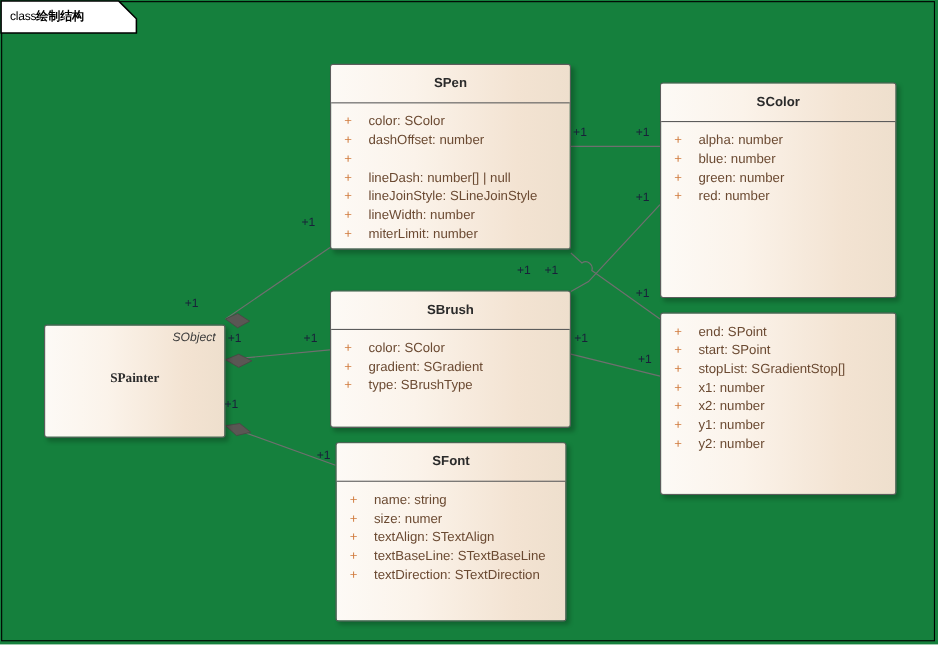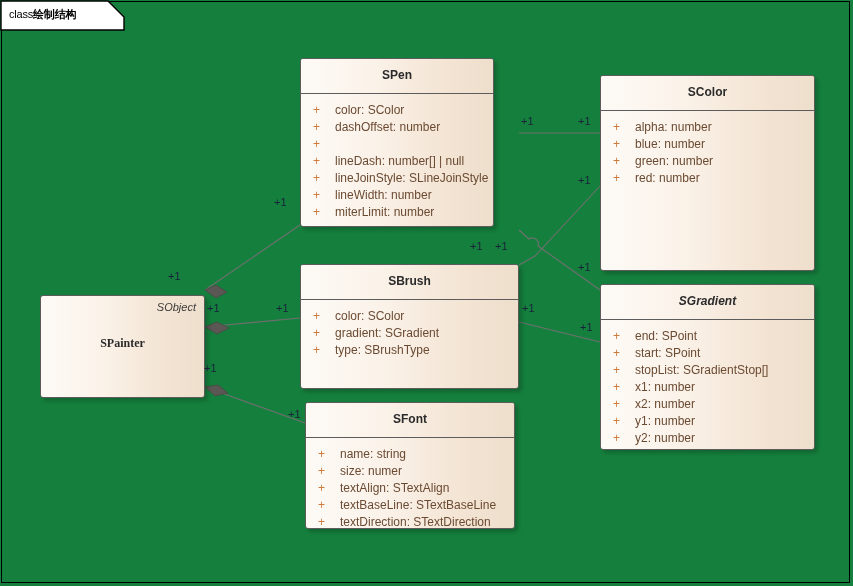--- a/index.html
+++ b/index.html
@@ -184,21 +184,21 @@
   </svg>
   <div class="frame-tab-label">
     <span class="kw">class</span><span>绘制结构</span>
   </div>
 
   <div class="uml-plain" style="left:40px; top:295px; width:165px; height:103px;">
     <div class="uml-stereotype">SObject</div>
     <div class="plain-name">SPainter</div>
   </div>
 
-  <div class="uml-class" style="left:300px; top:58px; width:194px; height:169px;">
+  <div class="uml-class" style="left:300px; top:58px; width:219px; height:169px;">
     <div class="uml-header">
       <div class="uml-title">SPen</div>
     </div>
     <div class="uml-body">
         <div class="attr-row">
           <span class="attr-vis">+</span>
           <span class="attr-text">color: SColor</span>
         </div>
         <div class="attr-row">
           <span class="attr-vis">+</span>
@@ -264,23 +264,20 @@
           <span class="attr-text">gradient: SGradient</span>
         </div>
         <div class="attr-row">
           <span class="attr-vis">+</span>
           <span class="attr-text">type: SBrushType</span>
         </div>
       </div>
   </div>
 
   <div class="uml-class" style="left:600px; top:284px; width:215px; height:166px;">
-    <div class="uml-header">
-      <div class="uml-title italic">SGradient</div>
-    </div>
     <div class="uml-body">
         <div class="attr-row">
           <span class="attr-vis">+</span>
           <span class="attr-text">end: SPoint</span>
         </div>
         <div class="attr-row">
           <span class="attr-vis">+</span>
           <span class="attr-text">start: SPoint</span>
         </div>
         <div class="attr-row">
@@ -299,21 +296,21 @@
           <span class="attr-vis">+</span>
           <span class="attr-text">y1: number</span>
         </div>
         <div class="attr-row">
           <span class="attr-vis">+</span>
           <span class="attr-text">y2: number</span>
         </div>
       </div>
   </div>
 
-  <div class="uml-class" style="left:305px; top:402px; width:210px; height:127px;">
+  <div class="uml-class" style="left:305px; top:402px; width:210px; height:163px;">
     <div class="uml-header">
       <div class="uml-title">SFont</div>
     </div>
     <div class="uml-body">
         <div class="attr-row">
           <span class="attr-vis">+</span>
           <span class="attr-text">name: string</span>
         </div>
         <div class="attr-row">
           <span class="attr-vis">+</span>

